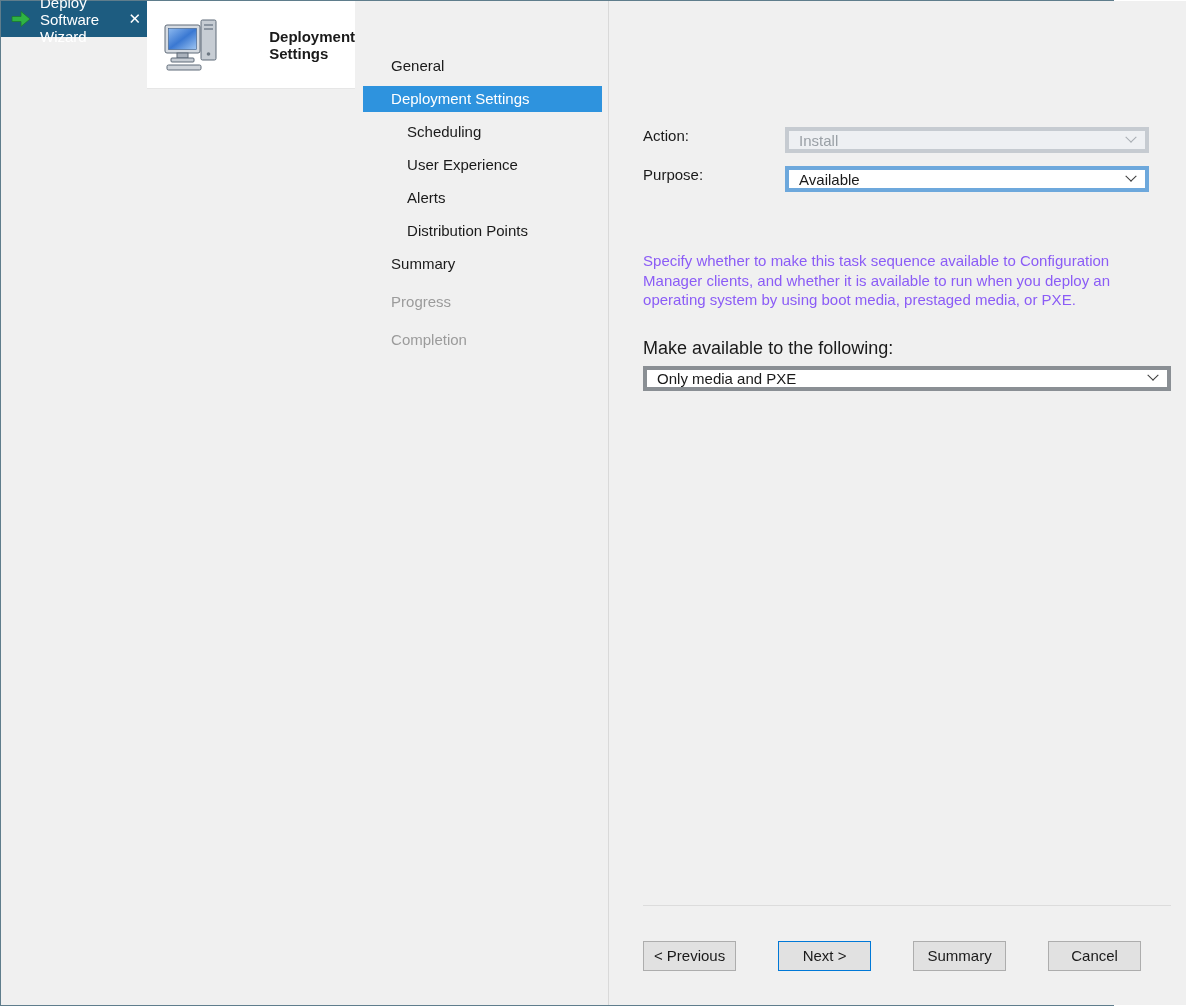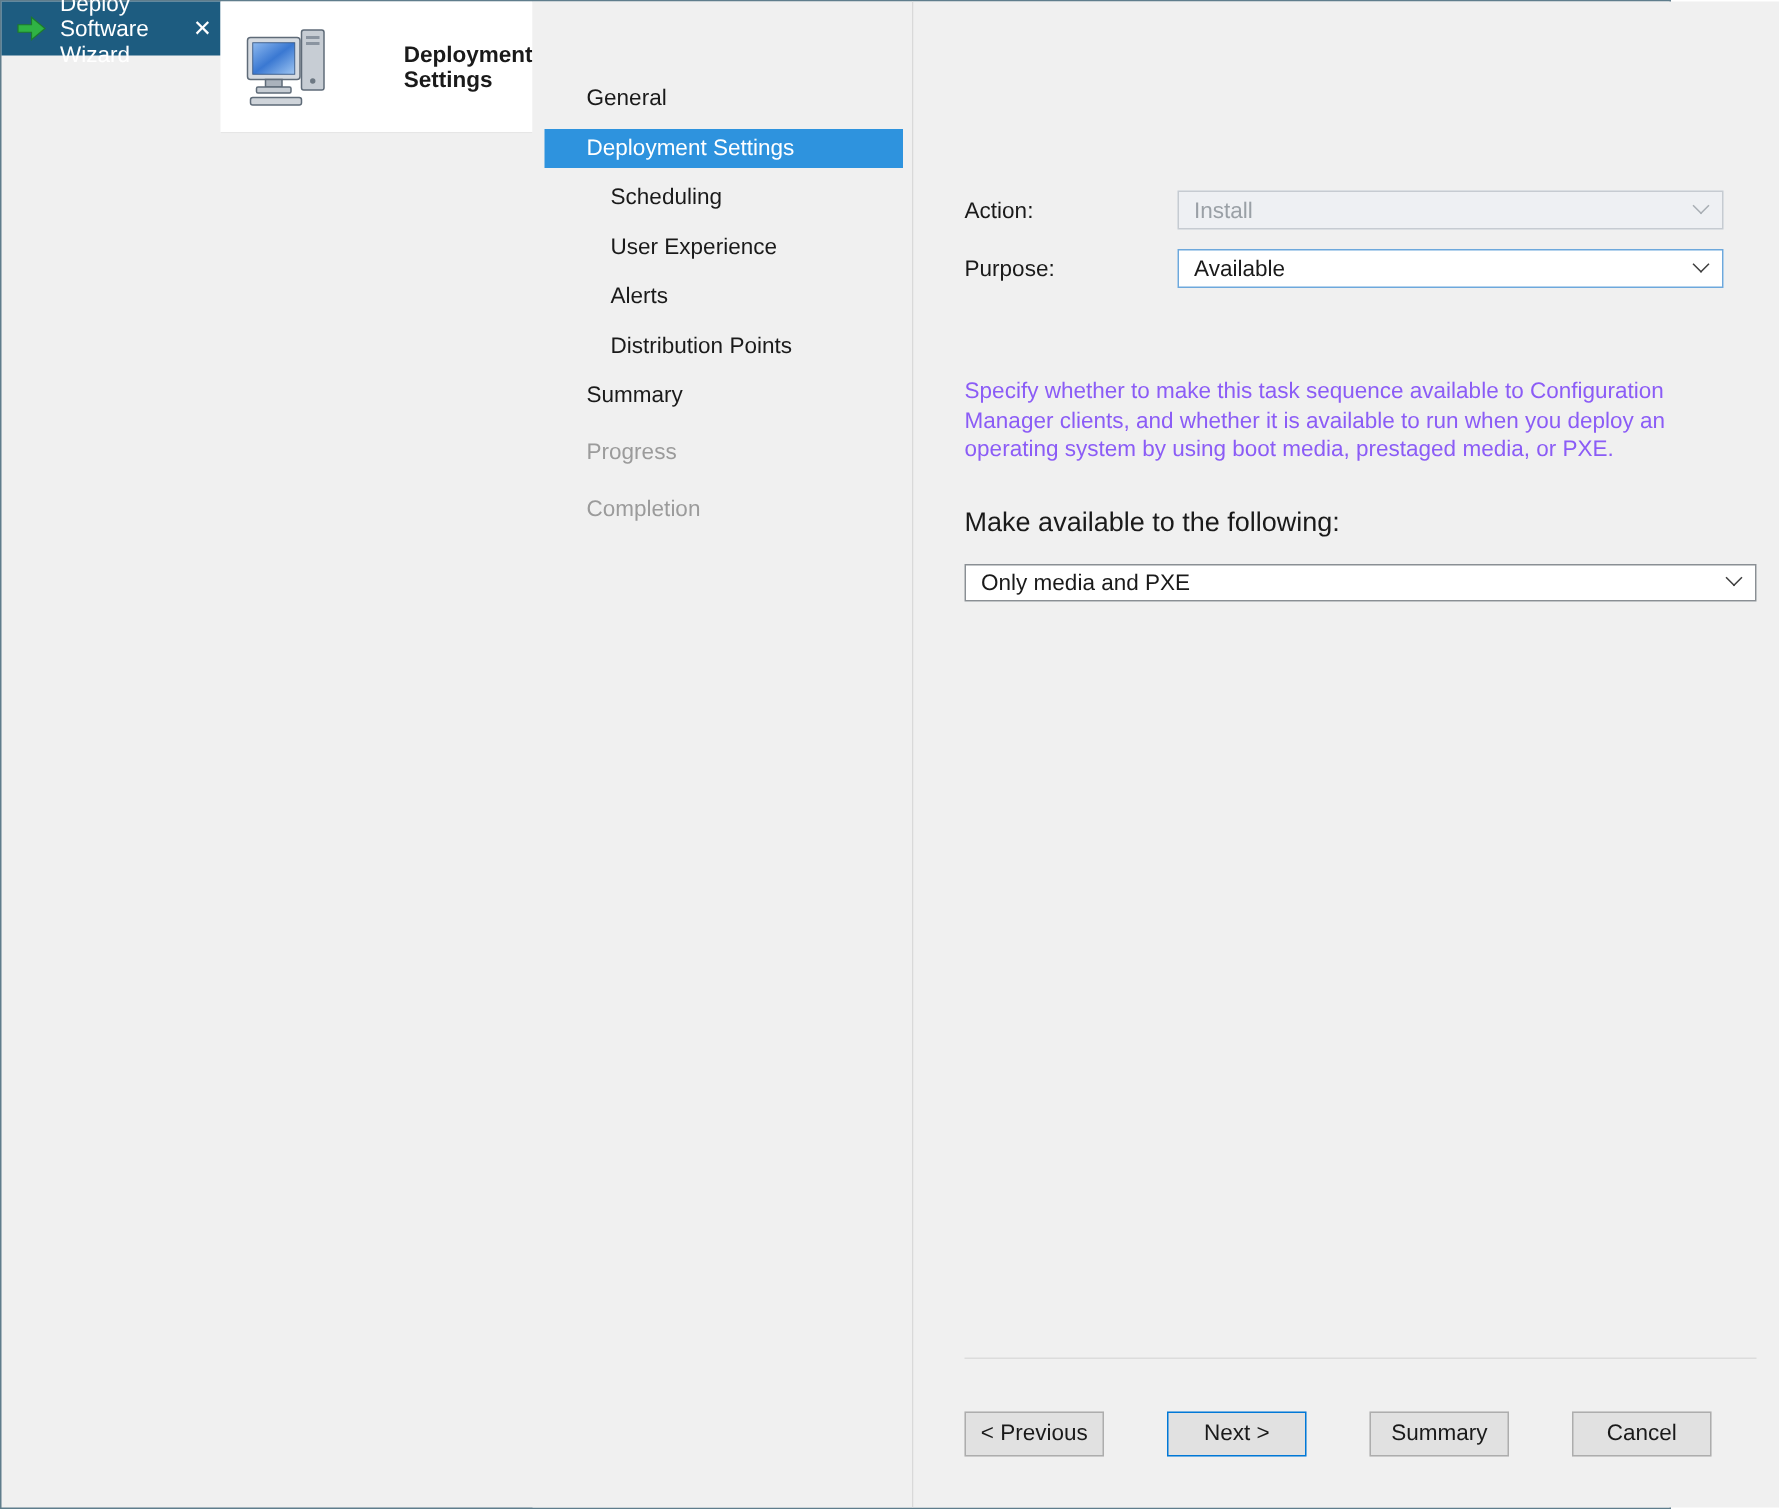--- a/index.html
+++ b/index.html
@@ -48,42 +48,42 @@
   .side-item.disabled{color:#9b9b9b;margin-top:12px;}
   
   .main{
     flex:1;display:flex;flex-direction:column;
     padding:52px 34px 0 34px;background:#f0f0f0;min-width:0;
   }
   .page-heading{
     font-size:19px;font-weight:normal;color:#1f68c2;margin:0;
   }
   .form{margin-top:74px;}
-  .form-row{display:flex;align-items:center;margin-bottom:13px;}
+  .form-row{display:flex;align-items:flex-start;margin-bottom:13px;}
   .form-row .flabel{width:142px;font-size:15px;color:#1a1a1a;}
   .combo{
     width:364px;height:26px;background:#ffffff;
-    border:1px solid #a16207;
+    border:4px solid #a16207;
     display:flex;align-items:center;
     padding:0 10px;font-size:15px;color:#1a1a1a;cursor:default;gap:34px;
   }
   .combo .chev{
     margin-left:auto;width:8px;height:8px;
     border-right:1.6px solid #3c3c3c;border-bottom:1.6px solid #3c3c3c;
     transform:rotate(45deg) translate(-2px,-2px);
   }
   .combo.disabled{background:#eef0f3;border-color:#c6cbd1;color:#9aa0a6;}
   .combo.disabled .chev{border-color:#a8adb3;}
   .combo.focus{border-color:#6da8dc;}
   .desc{
     margin:46px 0 0 0;max-width:884px;
     font-size:15px;line-height:1.30;color:#8b5cf6;
   }
   .ma-label{margin-top:28px;font-size:18px;color:#1a1a1a;}
-  .combo.wide{width:100%;height:25px;margin-top:17px;border-color:#8a8f94;}
+  .combo.wide{width:100%;height:25px;margin-top:7px;border-color:#8a8f94;}
   
   .footer{
     margin-top:auto;flex:0 0 100px;
     border-top:1px solid #dcdcdc;
     display:flex;align-items:center;justify-content:flex-end;
     gap:42px;padding-right:30px;
   }
   .btn{
     min-width:93px;height:30px;
     background:#e1e1e1;border:1px solid #adadad;

